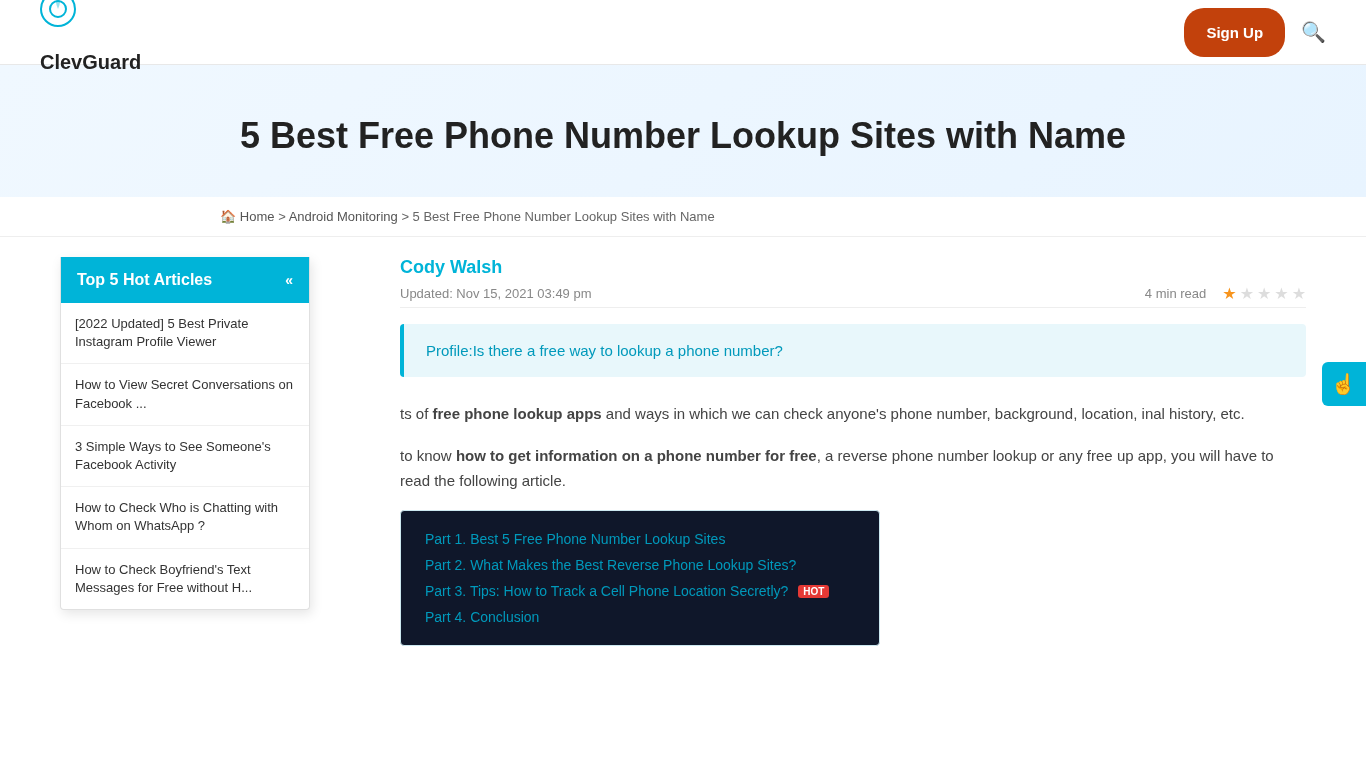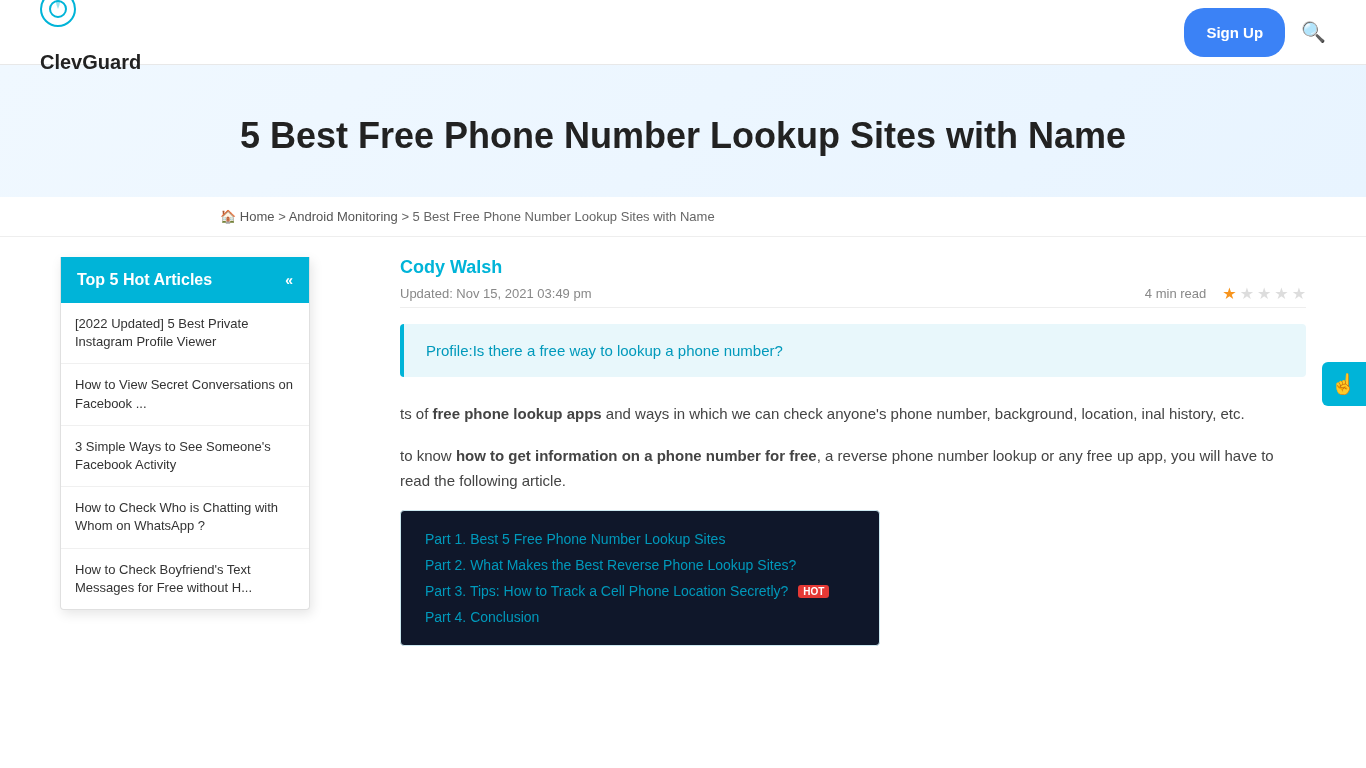--- a/index.html
+++ b/index.html
@@ -46,21 +46,21 @@
       display: flex;
       align-items: center;
       gap: 4px;
     }
     .nav-actions {
       display: flex;
       align-items: center;
       gap: 16px;
     }
     .btn-signup {
-      background: #3b82f6;
+      background: #c2410c;
       color: #fff;
       border: none;
       padding: 16px 22px;
       border-radius: 20px;
       font-size: 15px;
       font-weight: bold;
       cursor: pointer;
     }
     .search-icon-btn {
       background: none;

